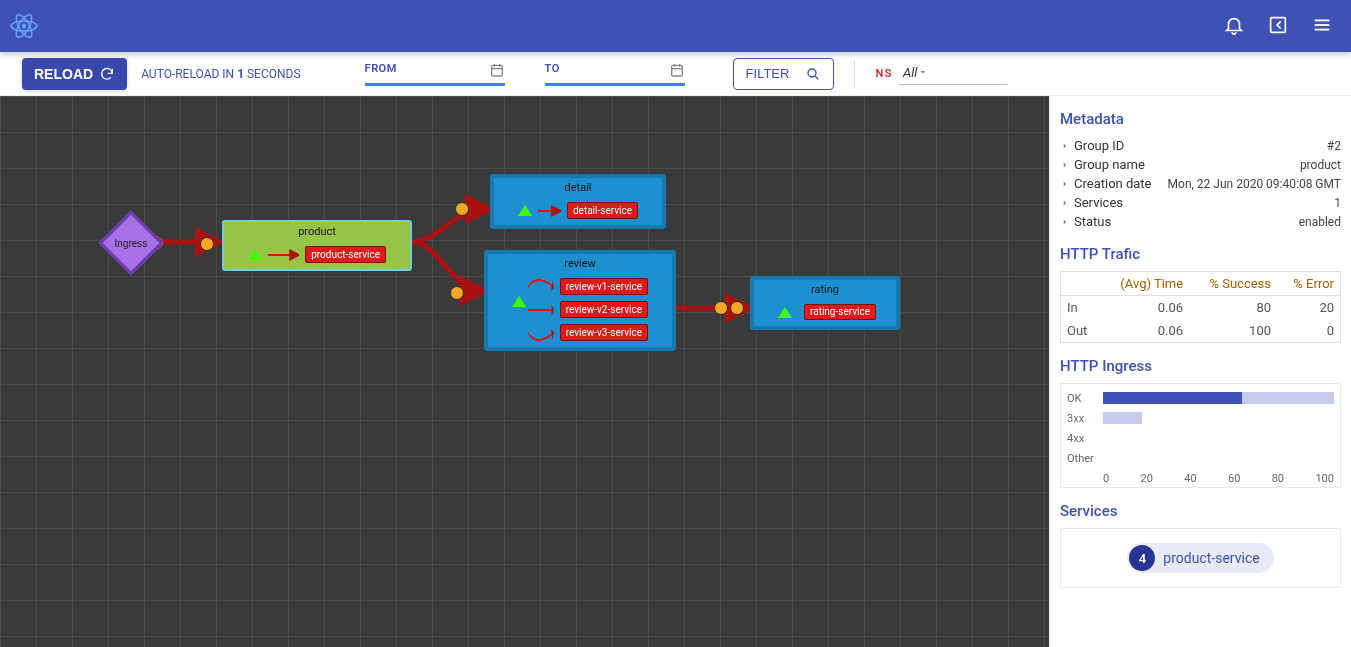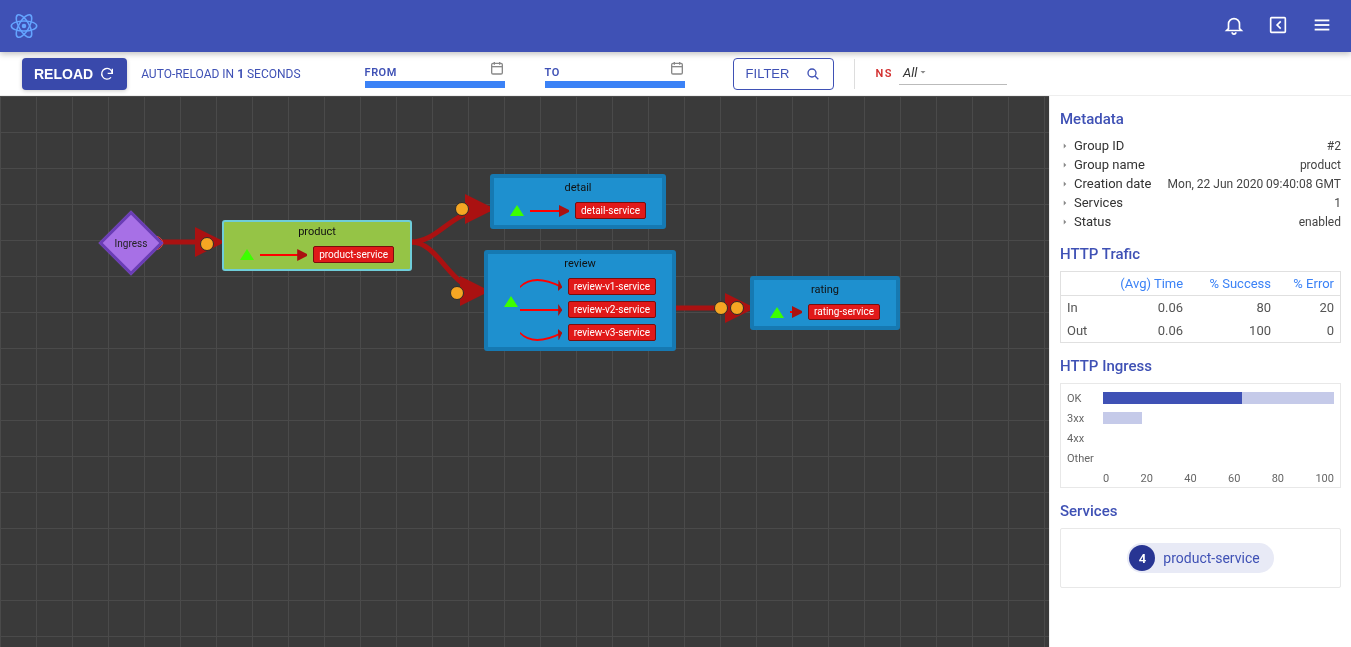--- a/index.html
+++ b/index.html
@@ -60,22 +60,22 @@
     gap: 6px;
     font-size: 14px;
     font-weight: 600;
     cursor: pointer;
     box-shadow: 0 1px 4px rgba(0,0,0,.2);
   }
   .auto-reload-text { color: var(--link); font-size: 12px; }
   .auto-reload-text b { font-weight: 700; }
   .spacer { flex: 0 0 36px; }
   .field-wrap {
-    display: flex; align-items: flex-end;
-    border-bottom: 7px solid #3b82f6;
+    display: flex; align-items: flex-start;
+    border-bottom: 3px solid #3b82f6;
     width: 140px;
     position: relative;
     padding-bottom: 2px;
   }
   .field-label { color: var(--link); font-size: 11px; font-weight: 600; margin-right: 6px; letter-spacing: .5px; }
   .field-input { border: none; background: transparent; flex: 1; outline: none; font-size: 12px; color: #333; min-width: 0; }
   .field-icon { color: #888; margin-left: auto; }
   .btn-filter {
     border: 1px solid var(--indigo);
     color: var(--indigo);
@@ -137,21 +137,21 @@
   .node.green { background: var(--node-green); border: 2px solid #6fcdd9; }
   .node-title {
     text-align: center;
     padding: 3px 0 4px;
     font-size: 11px;
     color: #111;
   }
   .node.green .node-title { color: #111; }
   .node.blue .node-title { color: #111; }
   .node-body {
-    padding: 4px 16px 6px;
+    padding: 4px 24px 6px;
     display: flex;
     flex-direction: column;
     gap: 6px;
   }
   .svc-row {
     display: flex;
     align-items: center;
     gap: 6px;
     position: relative;
   }
@@ -229,21 +229,21 @@
     border: 1px solid #e0e0e0;
     border-collapse: collapse;
     font-size: 13px;
   }
   .tbl th, .tbl td {
     padding: 4px 6px;
     text-align: right;
   }
   .tbl th:first-child, .tbl td:first-child { text-align: left; }
   .tbl th {
-    font-weight: 400; color: #3b82f6;
+    font-weight: 400; color: #a16207;
     border-bottom: 1px solid #e0e0e0;
     background: #fff;
   }
 
   .chart {
     border: 1px solid #e8e8e8;
     padding: 6px 6px 2px;
   }
   .bar-row {
     display: flex; align-items: center;

